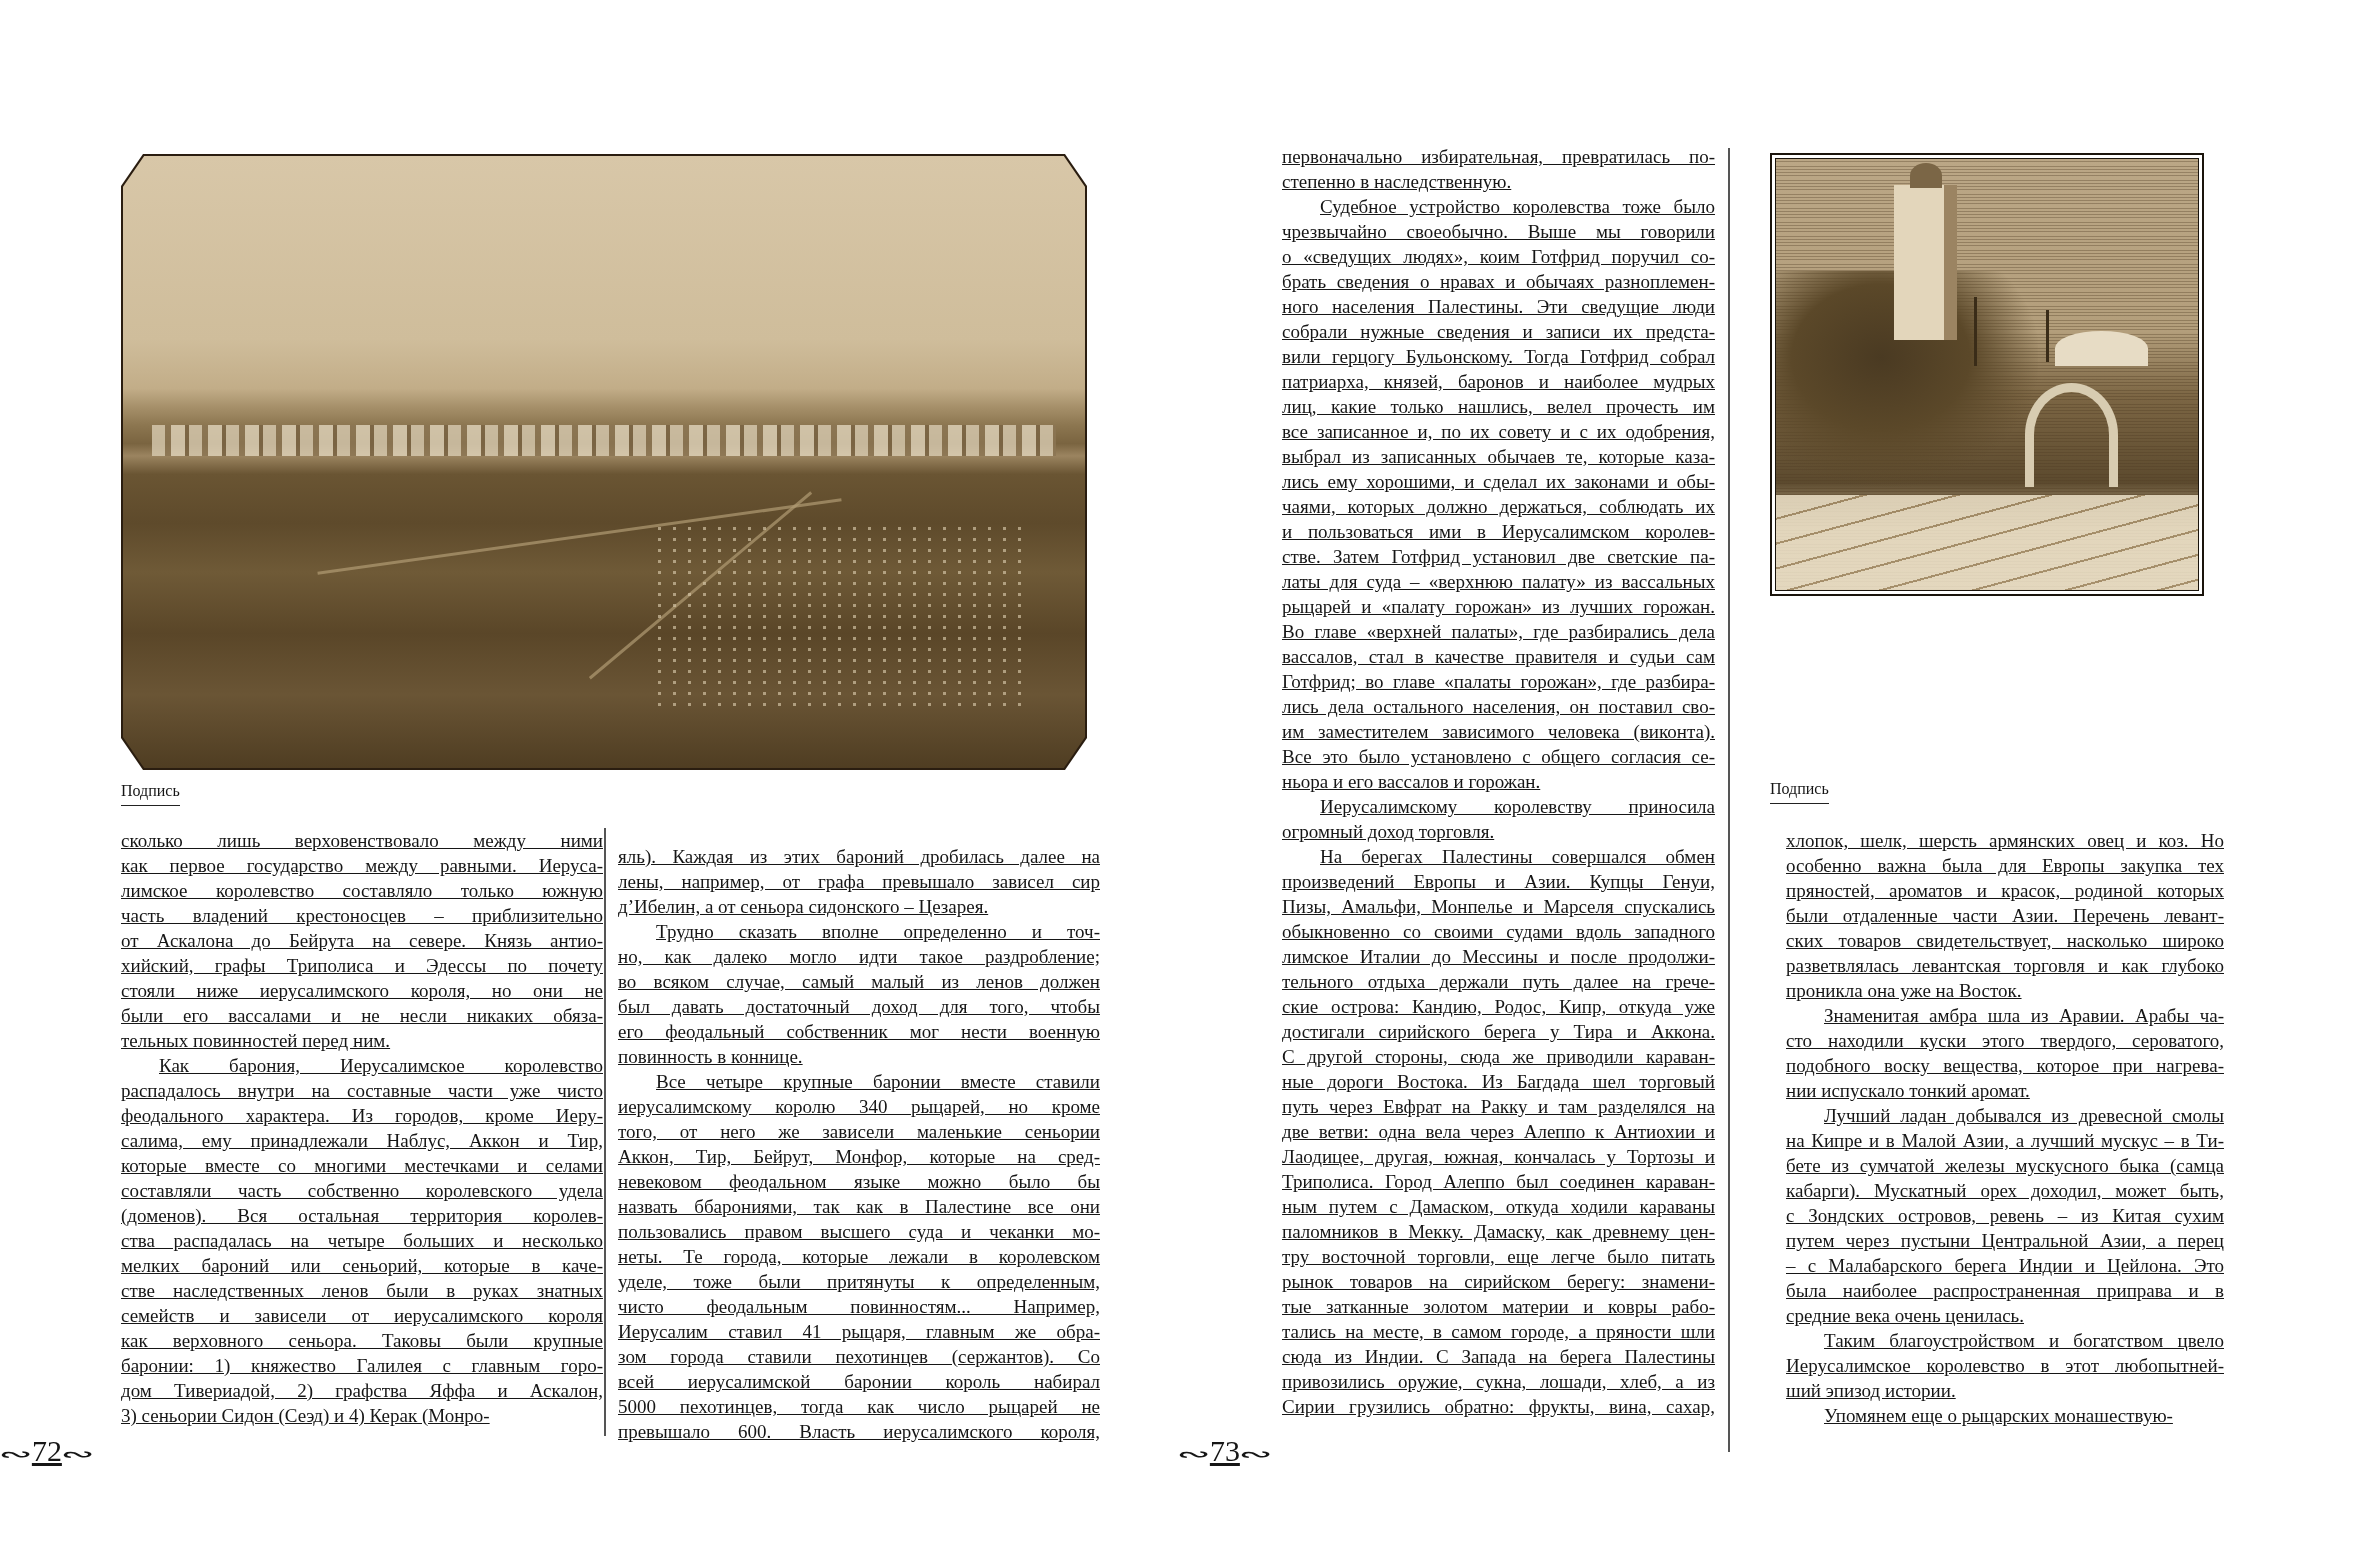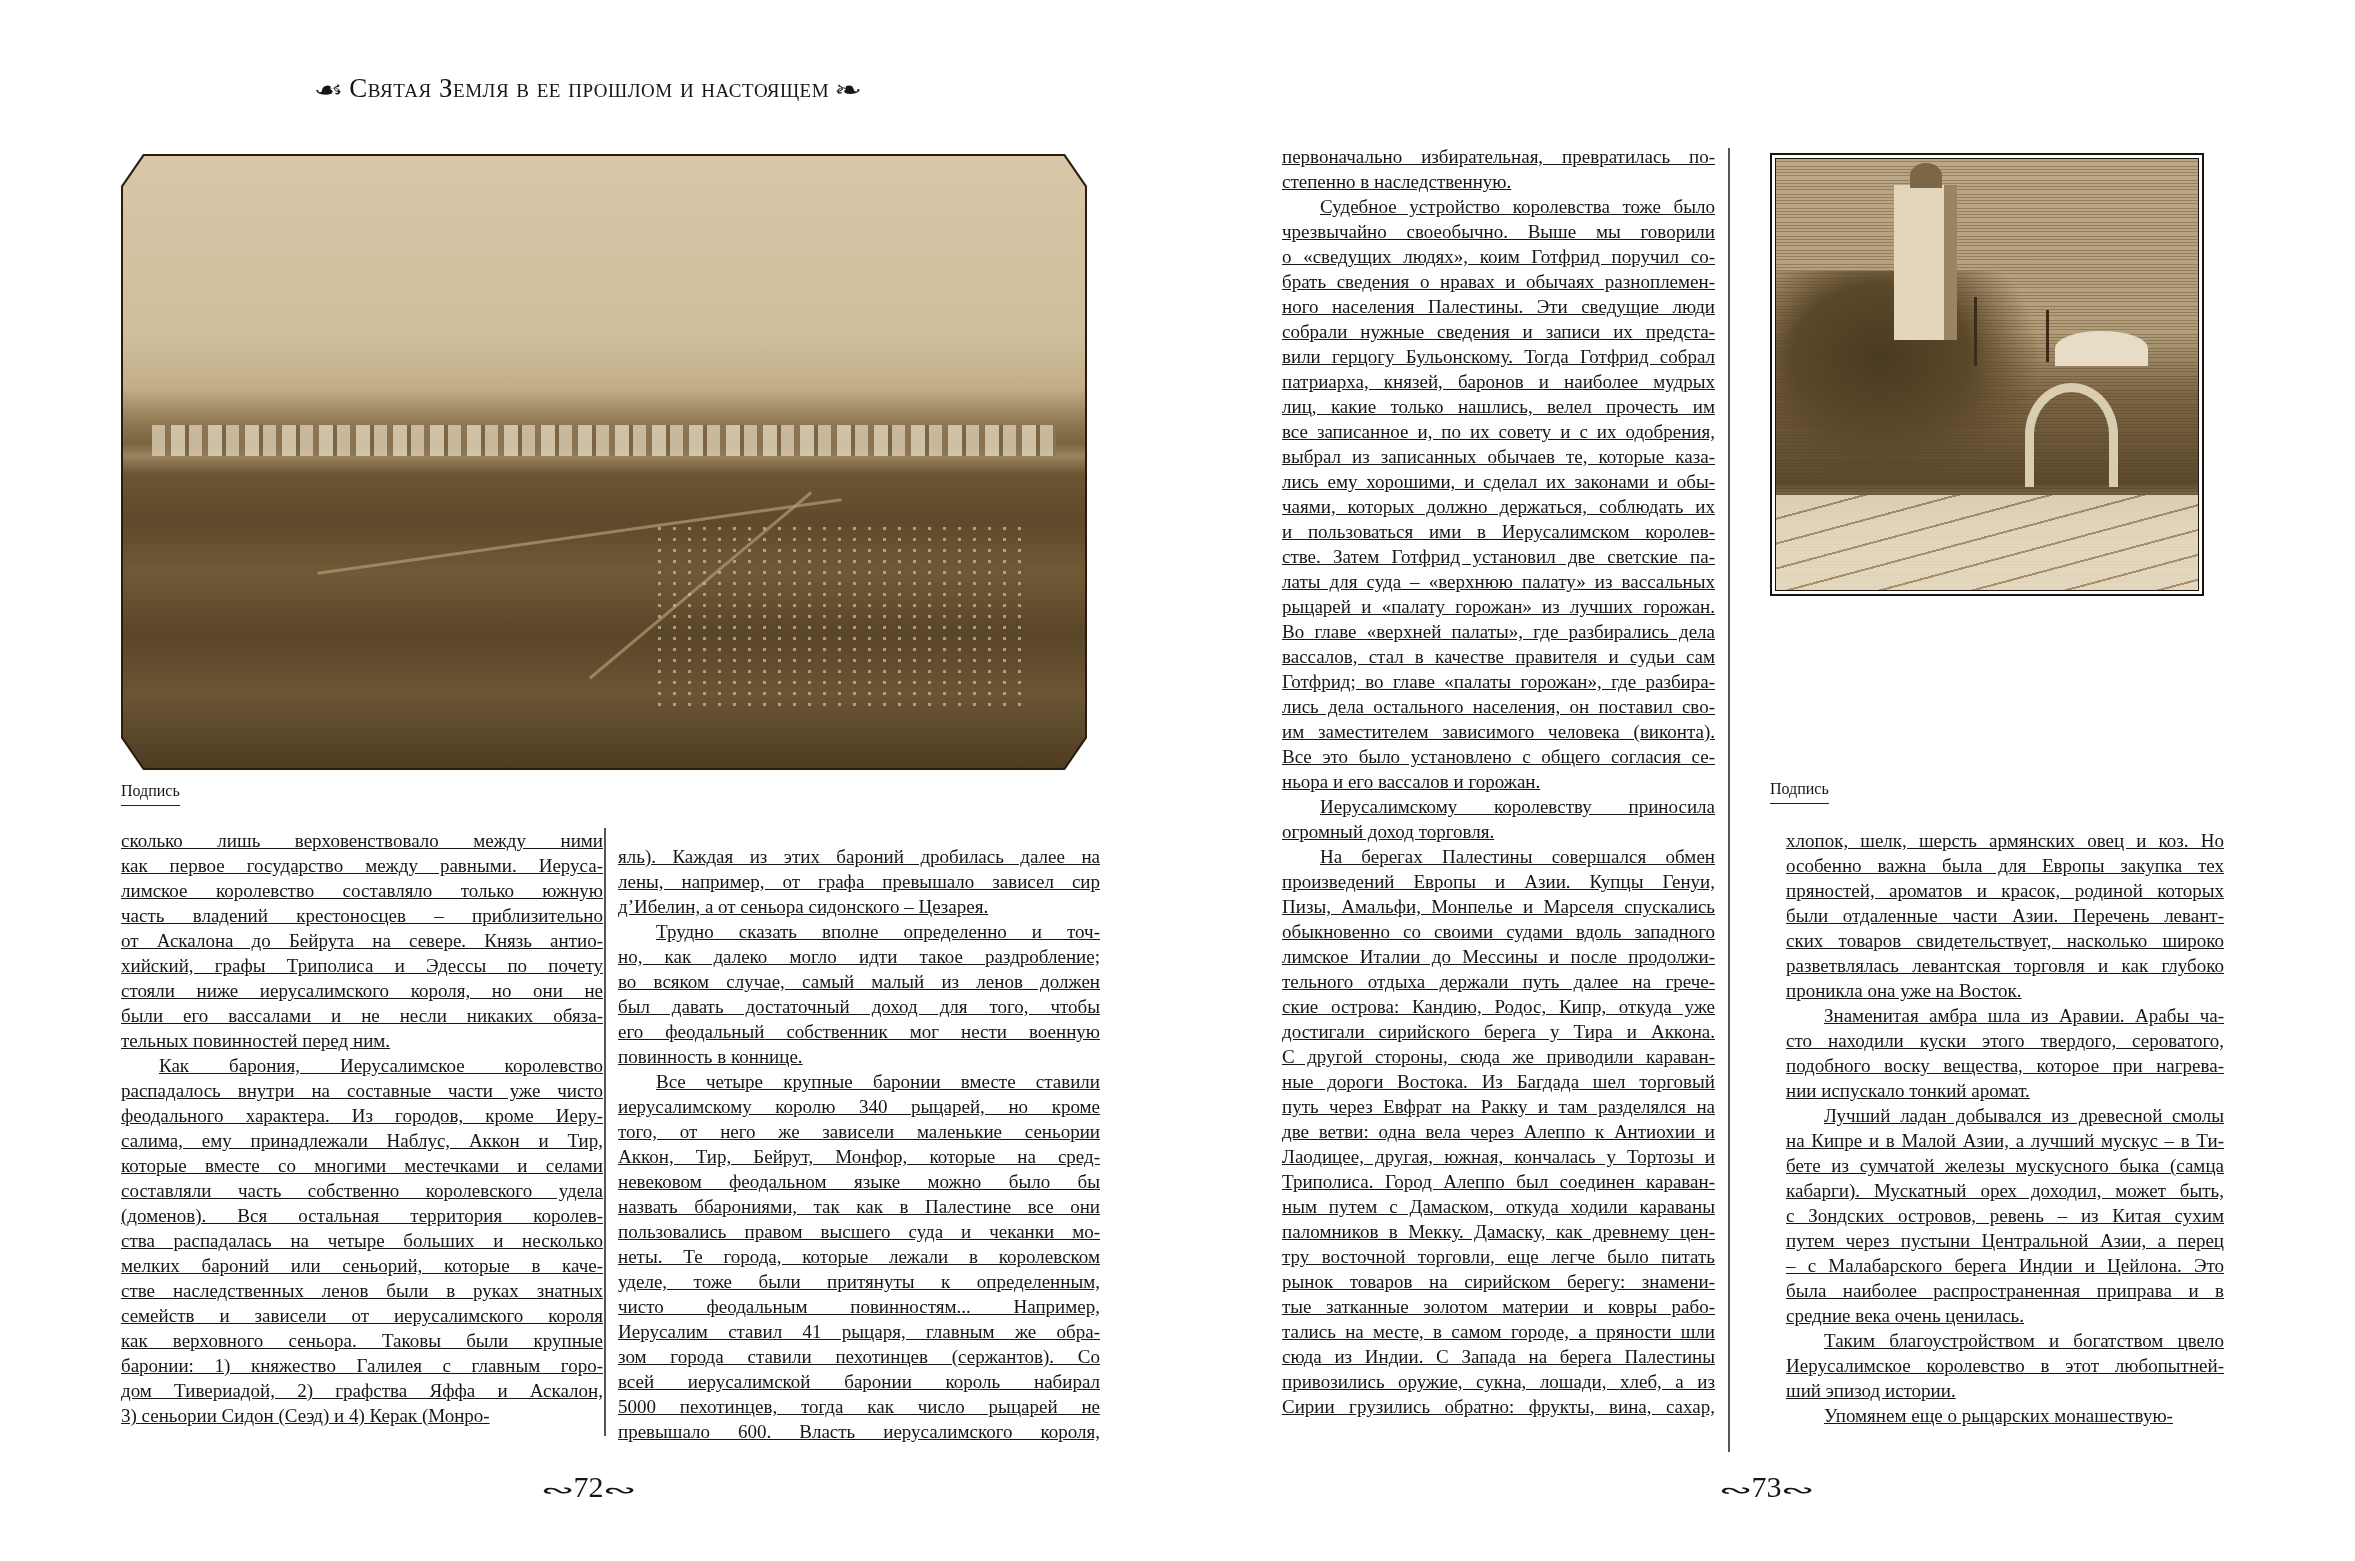--- a/index.html
+++ b/index.html
@@ -6,21 +6,21 @@
   body { width:2355px; height:1561px; position:relative; overflow:hidden;
          font-family:"Liberation Serif", "DejaVu Serif", serif; color:#161616; }
   .page { position:absolute; top:0; height:1561px; width:1177px; }
   .page.left { left:0; }
   .page.right { left:1178px; }
 
   .running-head { position:absolute; top:70px; left:0; right:0; text-align:center;
                   font-size:27px; letter-spacing:0.5px; font-variant:small-caps; line-height:37px; }
   .running-head .orn { display:inline-block; font-size:24px; vertical-align:middle; margin:0 9.3px; transform:scaleX(1.4); }
 
-  .folio { position:absolute; top:1468px; text-align:center; font-size:30px; line-height:37px; }
+  .folio { position:absolute; top:1432px; font-size:30px; line-height:37px;text-decoration:underline; }
   .folio .orn { display:inline-block; font-size:20.4px; vertical-align:middle; margin:0 7.4px; transform:scaleX(2); }
 
   .caption { position:absolute; font-size:16px; text-align:left; line-height:20.4px; }
   .caption span { display:inline-block; border-bottom:1.4px solid #222; padding-bottom:3.7px; }
 
   .col { position:absolute; font-size:19px; line-height:25px; text-align:justify;text-decoration:underline; }
   .col .ln { display:block; text-align:justify; text-align-last:justify; white-space:nowrap; height:25px; }
   .col .ln.last { text-align-last:left; }
   .col .ln.ind { padding-left:38px; }
 
@@ -58,23 +58,20 @@
   .photo-right .dome { position:absolute; left:66%; top:40%; width:22%; height:8%; background:#e7dcc5; border-radius:50% 50% 0 0; }
   .photo-right .arch { position:absolute; left:59%; top:52%; width:22%; height:24%; border:9.3px solid #d8ccb1; border-bottom:none; border-radius:50% 50% 0 0; box-sizing:border-box; }
   .photo-right .palm { position:absolute; width:2.8px; background:#3a2c18; }
   .photo-right .road { position:absolute; left:0; right:0; bottom:0; height:22%;
     background: repeating-linear-gradient(165deg, #e5d9c0 0 22px, #a28b66 22px 24px); opacity:0.9; }
 </style>
 </head>
 <body>
 
 <div class="page left">
-  <div class="running-head">
-    <span class="orn">☙</span><span>Святая Земля в ее прошлом и настоящем</span><span class="orn">❧</span>
-  </div>
 
   <div class="photo-left">
     <div class="inner">
       <div class="town"></div>
       <div class="path"></div>
       <div class="path2"></div>
       <div class="stones"></div>
     </div>
   </div>
   <div class="caption" style="left:121px; width:966px; top:781px;">

